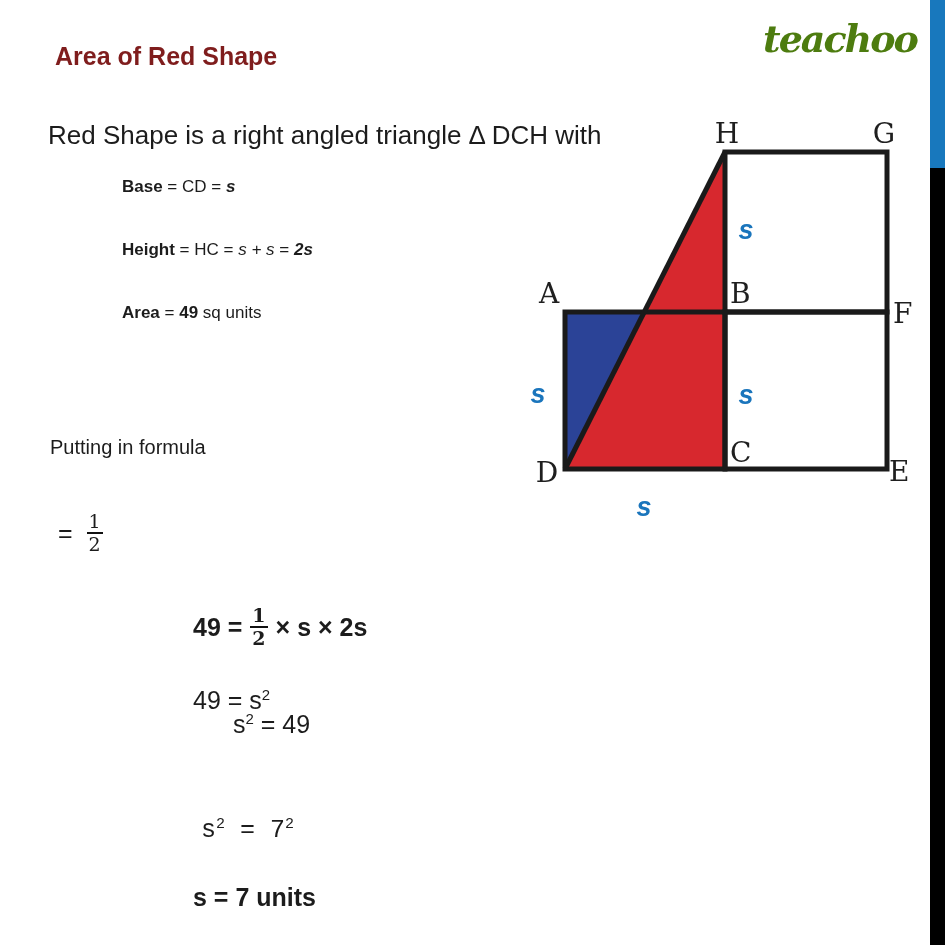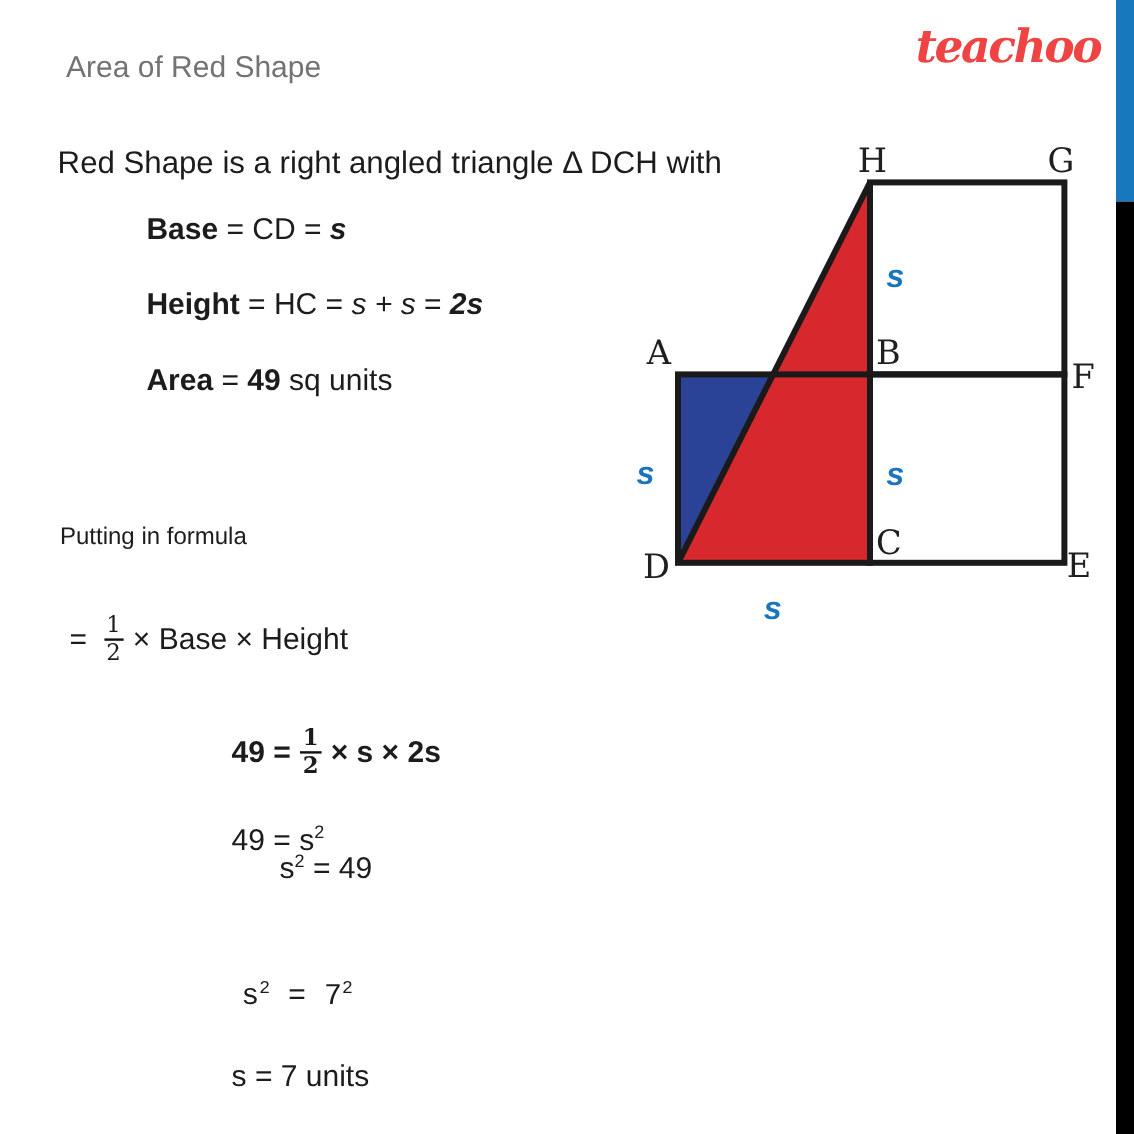--- a/index.html
+++ b/index.html
@@ -6,47 +6,47 @@
   body{width:945px;height:945px;position:relative;background:#ffffff;overflow:hidden;
        font-family:"Liberation Sans",sans-serif;color:#1c1c1c;}
 
   
   .bar-blue{position:absolute;top:0;right:0;width:15px;height:168px;background:#1878bd;}
   .bar-black{position:absolute;top:168px;right:0;width:15px;height:777px;background:#000000;}
 
   
   .logo{position:absolute;top:16px;left:762px;width:156px;text-align:center;
         font-family:"DejaVu Serif",serif;font-style:italic;font-weight:bold;
-        font-size:38px;color:#ef4444;letter-spacing:-2px;}
+        font-size:38px;color:#4d7c0f;letter-spacing:-2px;}
 
   
-  .title{position:absolute;left:55px;top:42px;font-size:25px;font-weight:normal;color:#737373;}
+  .title{position:absolute;left:55px;top:42px;font-size:25px;font-weight:bold;color:#7f1d1d;}
   .intro{position:absolute;left:48px;top:120px;font-size:26px;}
-  .given{position:absolute;left:122px;font-size:25px;}
+  .given{position:absolute;left:122px;font-size:17px;}
   .g-base{top:177px;} .g-height{top:240px;} .g-area{top:303px;}
   .putting{position:absolute;left:50px;top:436px;font-size:20px;}
 
   .b{font-weight:bold;}
   .i{font-style:italic;}
   .bi{font-weight:bold;font-style:italic;}
 
   
   .frow{position:absolute;display:flex;align-items:center;font-size:25px;height:62px;}
   .formula-line{left:52px;top:502px;}
   .step1{left:193px;top:596px;font-weight:bold;justify-content:flex-end;}
   .frac{display:inline-flex;flex-direction:column;align-items:center;
         font-family:"DejaVu Serif",serif;font-size:19px;line-height:1.1;margin:0 8px;}
   .frac .den{border-top:2px solid #111;padding:0 2px;}
   .step1 .frac{font-weight:bold;}
 
   .eq{position:absolute;font-size:25px;}
   .step2{left:193px;top:686px;}
   .step3{left:201px;top:710px;margin-left:32px;}
   .step4{left:201px;top:816px;font-family:Liberation Mono, monospace;}
-  .step5{left:193px;top:883px;font-weight:normal;}
+  .step5{left:193px;top:883px;font-weight:bold;}
   sup{font-size:15px;line-height:0;}
 
   
   .diagram{position:absolute;left:520px;top:115px;width:405px;height:415px;}
 </style>
 </head>
 <body>
 
 <div class="bar-blue"></div>
 <div class="bar-black"></div>
@@ -68,21 +68,20 @@
 </div>
 
 <div class="putting">Putting in formula</div>
 
 <div class="frow formula-line">
   <span style="margin:0 6px;">=</span>
   <span class="frac">
     <span class="num">1</span>
     <span class="den">2</span>
   </span>
-  <span>× Base × Height</span>
 </div>
 
 <div class="frow step1">
   <span>49 =</span>
   <span class="frac">
     <span class="num">1</span>
     <span class="den">2</span>
   </span>
   <span>× s × 2s</span>
 </div>

